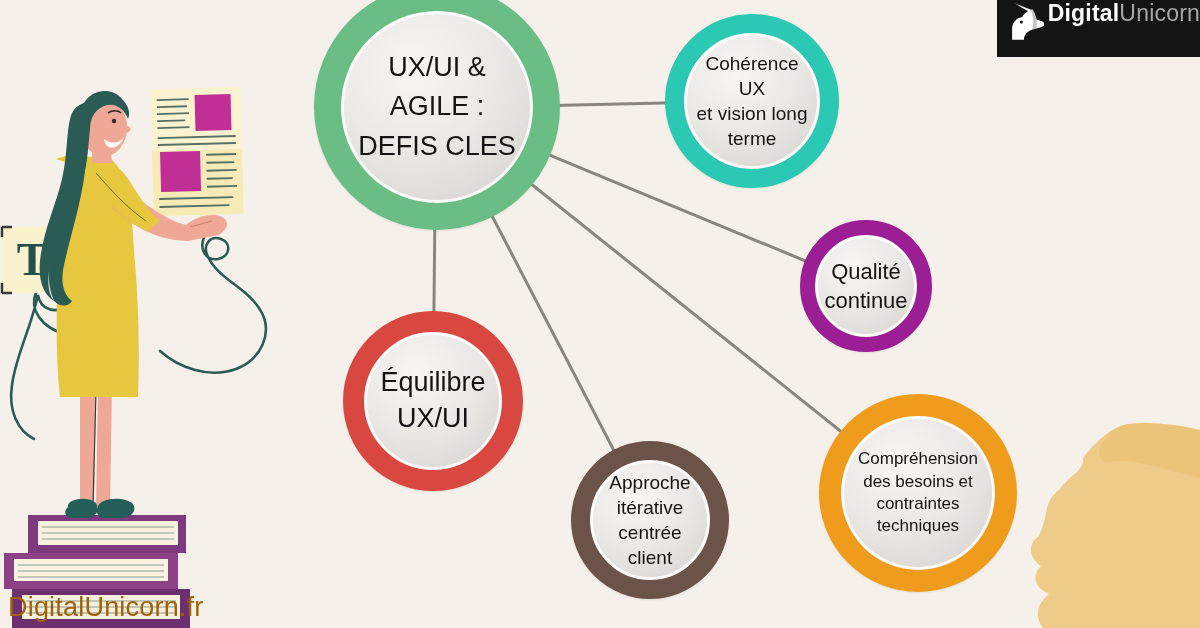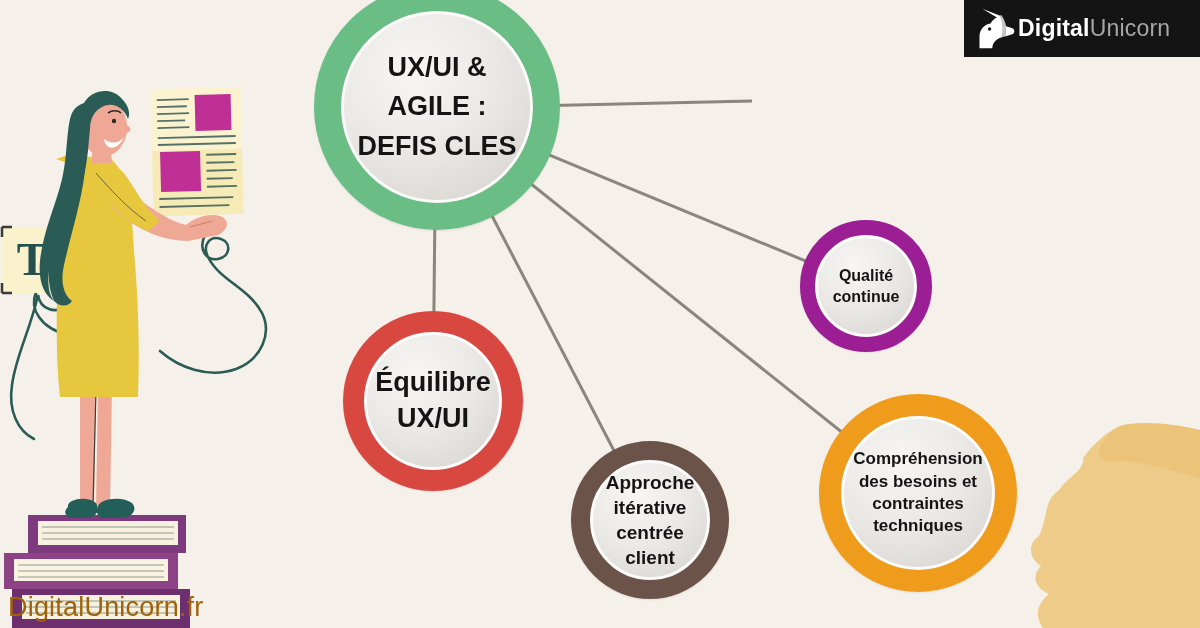--- a/index.html
+++ b/index.html
@@ -12,39 +12,39 @@
   
   .connectors{position:absolute;left:0;top:0;z-index:1;}
   
   .node{
     position:absolute;z-index:2;border-radius:50%;box-sizing:border-box;
     display:flex;align-items:center;justify-content:center;text-align:center;
     background:radial-gradient(circle at 38% 30%, #f7f6f4 0%, #ebe9e6 45%, #d3d0cb 100%);
     box-shadow:inset 0 0 0 3px rgba(255,255,255,.85), 0 1px 2px rgba(0,0,0,.08);
   }
   .node .label{
-    white-space:pre-line;font-weight:700;color:#141414;line-height:1.32;
+    white-space:pre-line;font-weight:400;color:#141414;line-height:1.32;
     padding:0 6px;
   }
   .node-main      {left:314px;top:-16px;width:246px;height:246px;border:27px solid #6abd85;}
   .node-main .label{font-size:27px;line-height:1.45;}
   .node-coherence {left:665px;top:14px;width:174px;height:174px;border:19px solid #2bc8b4;}
   .node-coherence .label{font-size:19px;}
   .node-qualite   {left:800px;top:220px;width:132px;height:132px;border:15px solid #9b1e95;}
-  .node-qualite .label{font-size:16px;}
+  .node-qualite .label{font-size:22px;}
   .node-equilibre {left:343px;top:311px;width:180px;height:180px;border:21px solid #d94840;}
   .node-equilibre .label{font-size:27px;}
   .node-approche  {left:571px;top:441px;width:158px;height:158px;border:19px solid #6b5349;}
   .node-approche .label{font-size:19px;}
   .node-comprehension{left:819px;top:394px;width:198px;height:198px;border:22px solid #ef9c1d;}
   .node-comprehension .label{font-size:17px;}
   
   .logo{
-    position:absolute;right:0;top:0;z-index:5;height:57px;width:236px;
-    background:#141414;display:flex;align-items:center;padding-left:10px;box-sizing:border-box;
+    position:absolute;right:0;top:0;z-index:5;height:57px;width:203px;
+    background:#141414;display:flex;padding-left:10px;box-sizing:border-box;
   }
   .logo .wordmark{font-size:23px;letter-spacing:.2px;white-space:nowrap;}
   .logo .bold{color:#ffffff;font-weight:700;}
   .logo .light{color:#a6a6a6;font-weight:400;}
   
   .footer-url{
     position:absolute;left:8px;top:592px;z-index:6;
     font-size:27px;color:#a16207;font-weight:400;letter-spacing:.2px;
   }
   
@@ -187,20 +187,25 @@
       <path d="M84 48 C80 60 78 76 76 96 C72 130 64 160 54 190 C48 208 46 228 54 246
                C60 252 68 252 72 246 C64 240 60 228 64 210 C72 174 84 140 86 104 C87 84 88 64 92 52 Z" fill="#2a5b55"></path>
     </g>
   </svg>
 
   <div class="node node-main">
     <span class="label">UX/UI &amp; AGILE :
 DEFIS CLES</span>
   </div>
 
+  <div class="node node-coherence">
+    <span class="label">Cohérence UX
+et vision long
+terme</span>
+  </div>
 
   <div class="node node-qualite">
     <span class="label">Qualité
 continue</span>
   </div>
 
   <div class="node node-equilibre">
     <span class="label">Équilibre
 UX/UI</span>
   </div>

